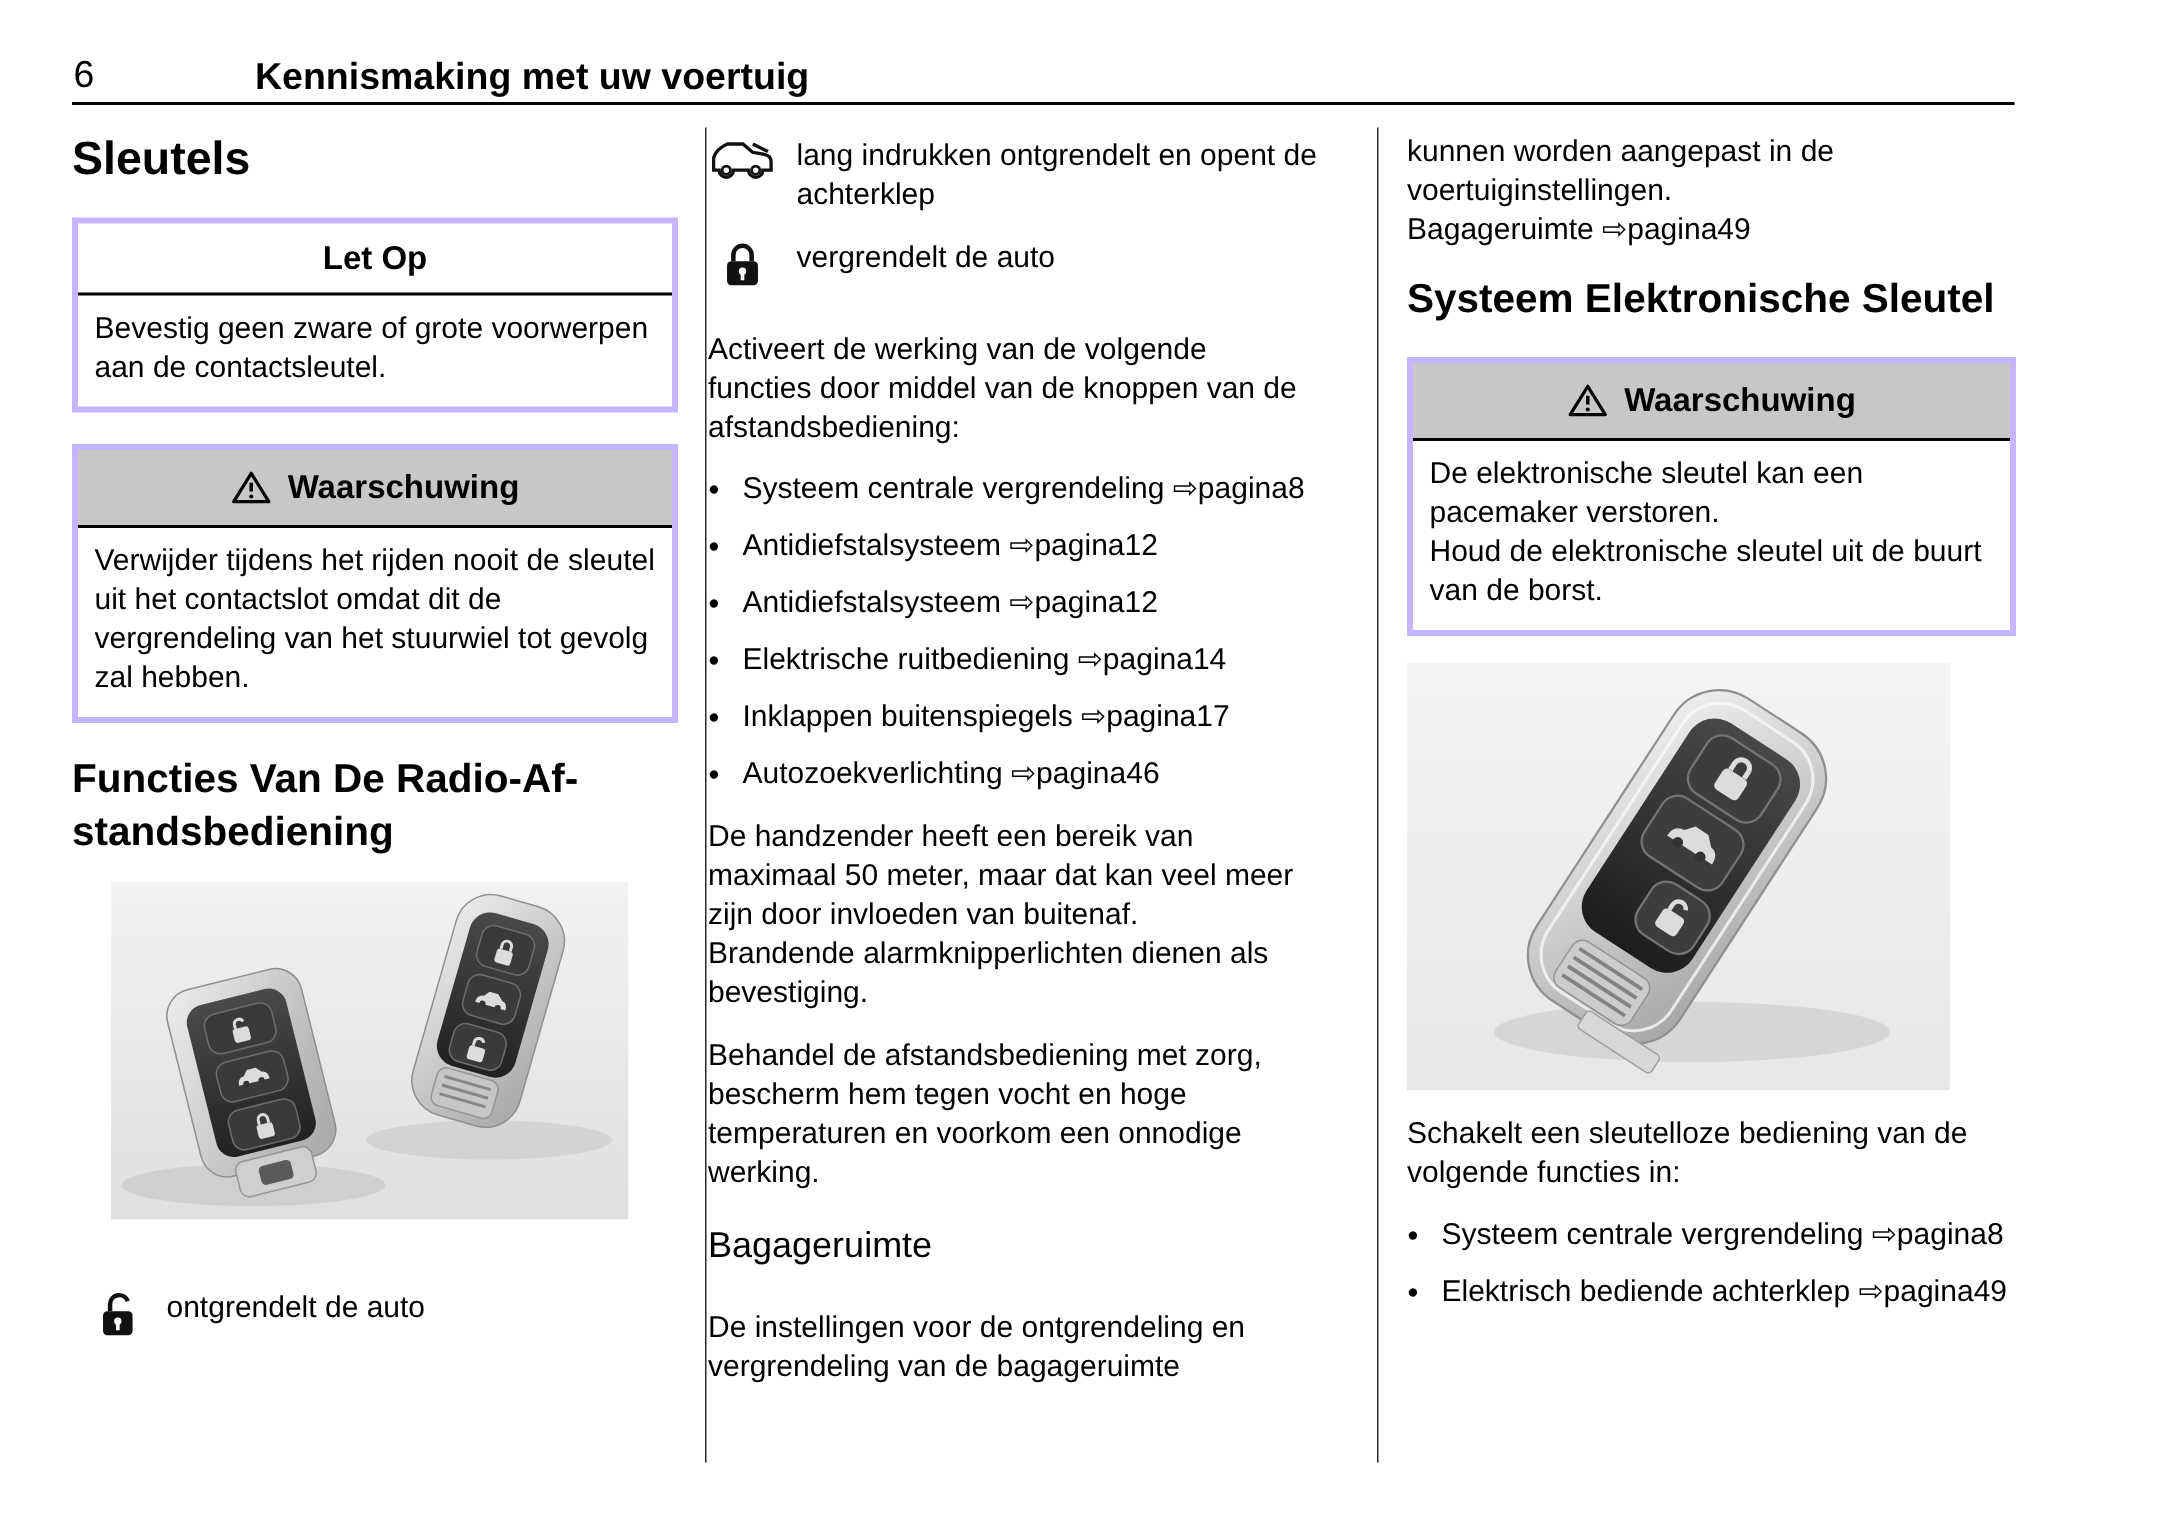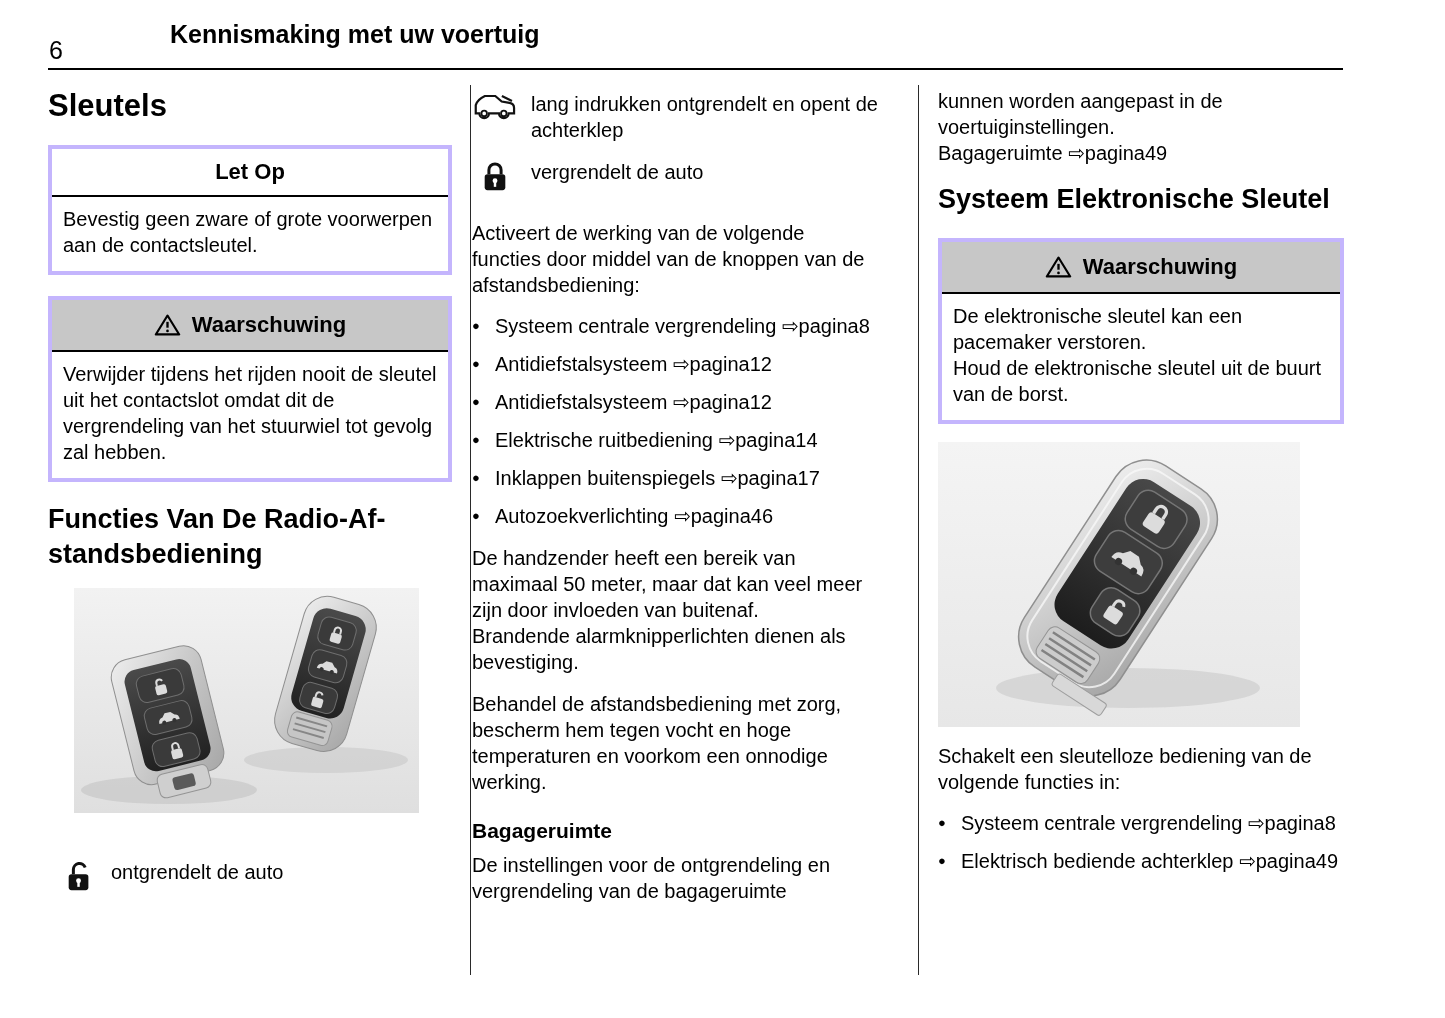--- a/index.html
+++ b/index.html
@@ -2,53 +2,53 @@
 <html><head>
 <meta charset="utf-8">
 <style>
   html,body{margin:0;padding:0}
   body{
     width:1445px;height:1018px;position:relative;background:#fff;color:#000;
     font-family:"Liberation Sans","DejaVu Sans",sans-serif;
     font-size:20px;line-height:26px;overflow:hidden;
   }
   .pnum{position:absolute;left:49px;top:36px;font-size:25px;line-height:28px}
-  .ptitle{position:absolute;left:170px;top:20px;font-size:25px;line-height:28px;font-weight:700}
+  .ptitle{position:absolute;left:170px;top:37px;font-size:25px;line-height:28px;font-weight:700}
   .hrule{position:absolute;left:48px;top:68px;width:1295px;height:2px;background:#000}
   .vrule{position:absolute;top:85px;height:890px;width:1px;background:#2a2a2a}
   .v1{left:470px}.v2{left:918px}
   .col{position:absolute;top:85px}
   .col1{left:48px;width:404px}
   .col2{left:472px;width:406px}
   .col3{left:938px;width:406px}
   h1{font-size:31px;line-height:37px;margin:2px 0 0;font-weight:700}
   h2{font-size:27px;line-height:35px;margin:20px 0 0;font-weight:700}
   .col3 h2{margin-top:16px}
-  h3{font-size:21px;line-height:27px;margin:22px 0 0;font-weight:700}
+  h3{font-size:24px;line-height:27px;margin:22px 0 0;font-weight:400}
   .box{border:4px solid #c4b5fd;margin-top:21px}
   .box-title{font-size:22px;line-height:28px;font-weight:700;text-align:center;padding:9px 0;border-bottom:2px solid #000}
   .box-body{padding:9px 11px 13px}
   .warn-head{background:#c7c7c7;border-bottom:2px solid #000;display:flex;align-items:center;justify-content:center;gap:11px;padding:11px 0;font-size:22px;line-height:28px;font-weight:700}
   .preline{white-space:pre-line}
   .para{margin:16px 0 0}
   .intro{margin-top:26px}
   .photo{margin-top:16px}
   .photo1{width:345px;height:225px;margin-left:26px}
   .photo2{width:362px;height:285px;margin-top:18px}
   .icon-row{display:flex;gap:13px;margin-top:16px;align-items:flex-start}
   .icon-row.first{margin-top:6px}
   .icon-cell{flex:0 0 46px;display:flex;justify-content:center;padding-top:1px}
   .icon-row .txt{flex:1}
   .unlockrow{margin-top:46px}
   .unlockrow .icon-cell{flex:0 0 38px;margin-left:12px}
   .blist{margin-top:15px}
   .bitem{display:flex;margin-top:12px}
   .bitem::before{content:"●";flex:0 0 23px;font-size:13px;line-height:26px}
   .bitem .txt{flex:1}
-  .p3{margin-top:8px}
+  .p3{margin-top:28px}
   .keyless{}
   svg{display:block}
 </style>
 </head>
 <body>
 
 <div>
 
   <span class="pnum">6</span>
   <span class="ptitle">Kennismaking met uw voertuig</span>

